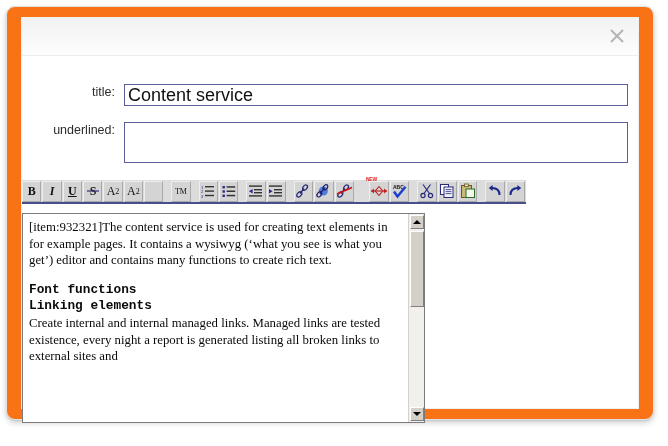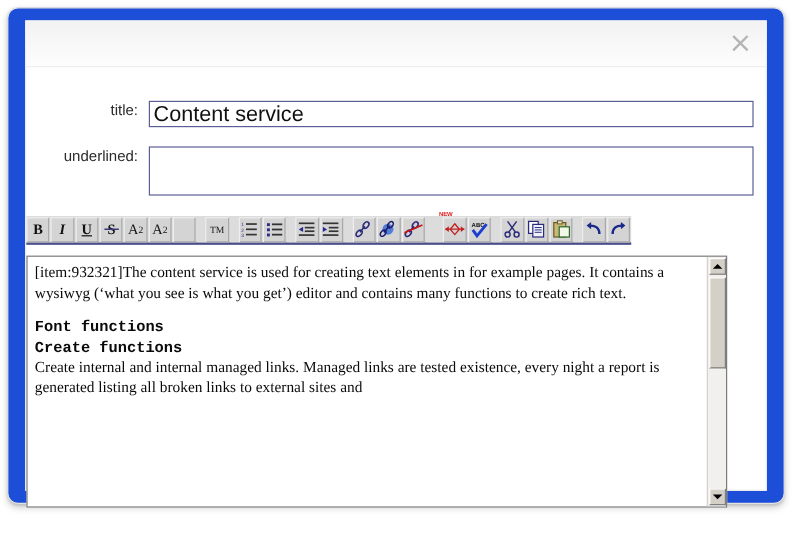--- a/index.html
+++ b/index.html
@@ -14,21 +14,21 @@
     font-family: "Liberation Sans", sans-serif;
   }
 
   
   .dialog-outer {
     position: absolute;
     left: 6px;
     top: 6px;
     width: 648px;
     height: 414px;
-    background: #1d4ed8;
+    background: #f97316;
     border: 1px solid #e2e2e2;
     border-radius: 9px;
     box-shadow: 0 3px 6px rgba(0,0,0,0.18), 0 1px 2px rgba(0,0,0,0.10);
     box-sizing: border-box;
   }
   .dialog-inner {
     position: absolute;
     left: 14px;
     top: 10px;
     right: 14px;
@@ -167,21 +167,21 @@
     left: -4px;
     font-size: 5px;
     color: #e02020;
     font-weight: bold;
     font-family: "Liberation Sans", sans-serif;
     letter-spacing: -0.2px;
   }
 
   .editor-area {
     position: relative;
-    width: 584px;
+    width: 403px;
     height: 210px;
     border: 1px solid #7b7b7b;
     border-top: none;
     background: #ffffff;
     box-sizing: border-box;
     margin-top: 9px;
     overflow: hidden;
   }
   .editor-area.bordered { border-top: 1px solid #7b7b7b; }
   .editor-content {
@@ -459,21 +459,21 @@
                 <path d="M10.4 1 L14.2 4 L10.4 7 Z" fill="#1b2a8a"></path>
               </svg>
             </div>
 
           </div>
 
           <div class="editor-area bordered">
             <div class="editor-content">
               <p>[item:932321]The content service is used for creating text elements in for example pages. It contains a wysiwyg (‘what you see is what you get’) editor and contains many functions to create rich text.</p>
               <h4>Font functions</h4>
-              <h4>Create functions</h4>
+              <h4>Linking elements</h4>
               <p class="para-tight">Create internal and internal managed links. Managed links are tested existence, every night a report is generated listing all broken links to external sites and</p>
             </div>
 
             <div class="vscroll">
               <div class="arrow up">
                   <span class="tri"></span>
                 </div>
               <div class="thumb"></div>
               <div class="arrow down">
                   <span class="tri"></span>

